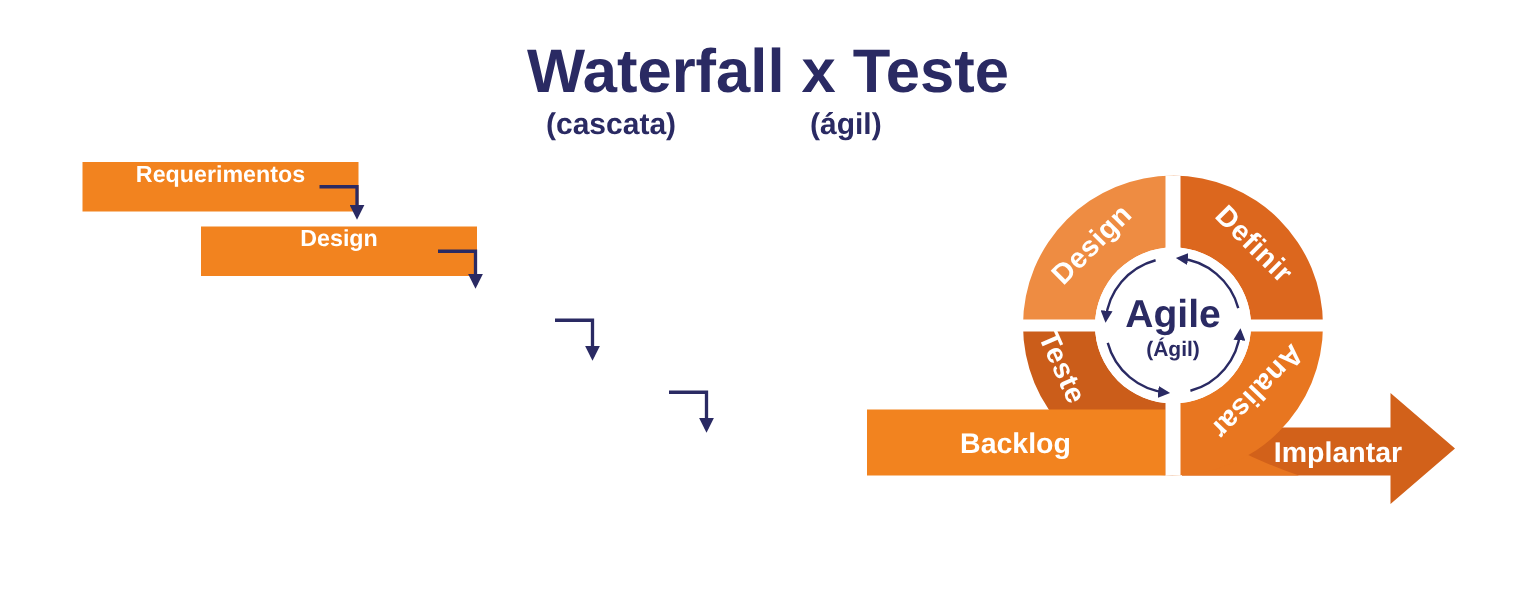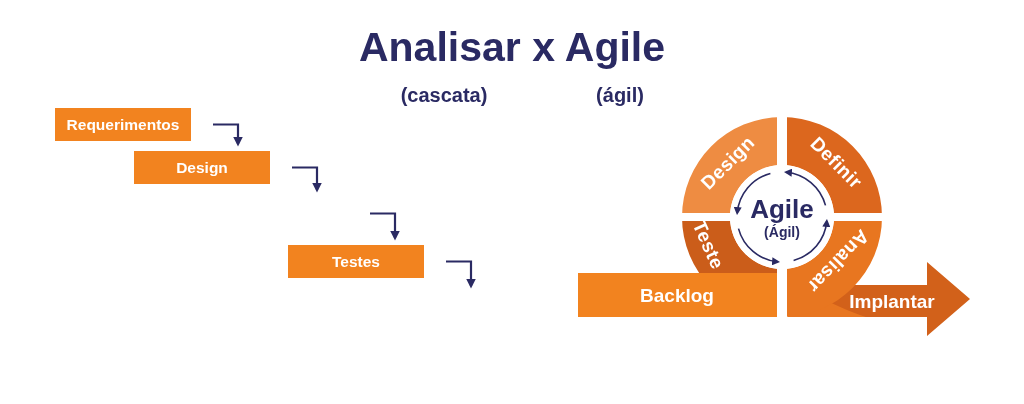--- a/index.html
+++ b/index.html
@@ -5,29 +5,29 @@
   html,body{margin:0;padding:0;background:#fff;}
   .canvas{
     position:relative;width:1024px;height:404px;background:#ffffff;
     font-family:"Liberation Sans", sans-serif;overflow:hidden;
   }
   .title{
     position:absolute;left:0;top:24px;width:1024px;text-align:center;
     font-size:41px;font-weight:800;color:#2A2A63;letter-spacing:0px;
   }
   .subtitle{
-    position:absolute;top:84px;width:160px;text-align:center;
+    position:absolute;top:72px;width:160px;text-align:left;
     font-size:20px;font-weight:600;color:#2A2A63;
   }
   .subtitle.cascata{left:364px;}
   .subtitle.agil{left:540px;}
   .wf-box{
-    position:absolute;width:136px;height:33px;background:#F2831F;
+    position:absolute;width:184px;height:33px;background:#F2831F;
     color:#ffffff;font-size:15.5px;font-weight:bold;
-    display:flex;align-items:center;justify-content:center;
+    display:flex;align-items:flex-start;justify-content:center;
   }
   svg{position:absolute;left:0;top:0;}
   .seg-label{
     fill:#ffffff;font-weight:bold;font-size:19px;
     font-family:"Liberation Sans", sans-serif;letter-spacing:0.5px;
   }
   .bar-label{
     fill:#ffffff;font-weight:bold;font-size:19px;
     font-family:"Liberation Sans", sans-serif;
   }
@@ -38,32 +38,29 @@
   .center-sub{
     fill:#2A2A63;font-weight:bold;font-size:14px;
     font-family:"Liberation Sans", sans-serif;
   }
 </style>
 </head>
 <body>
 
 <div class="canvas">
 
-  <div class="title">Analisar x Agile</div>
+  <div class="title">Waterfall x Teste</div>
   <div class="subtitle cascata">(cascata)</div>
   <div class="subtitle agil">(ágil)</div>
 
   <div class="wf-box" style="left:55px;top:108px">
       <span>Requerimentos</span>
     </div>
   <div class="wf-box" style="left:134px;top:151px">
       <span>Design</span>
-    </div>
-  <div class="wf-box" style="left:288px;top:245px">
-      <span>Testes</span>
     </div>
 
   <svg width="1024" height="404" viewBox="0 0 1024 404">
     <defs>
       <marker id="ah" markerUnits="userSpaceOnUse" markerWidth="10" markerHeight="10" refX="7.5" refY="5" orient="auto">
         <path d="M0,0 L10,5 L0,10 Z" fill="#2A2A63"></path>
       </marker>
     </defs>
     <g stroke="#2A2A63" stroke-width="2.2" fill="none">
       <path d="M 213 124.5 L 238 124.5 L 238 144" marker-end="url(#ah)"></path>

